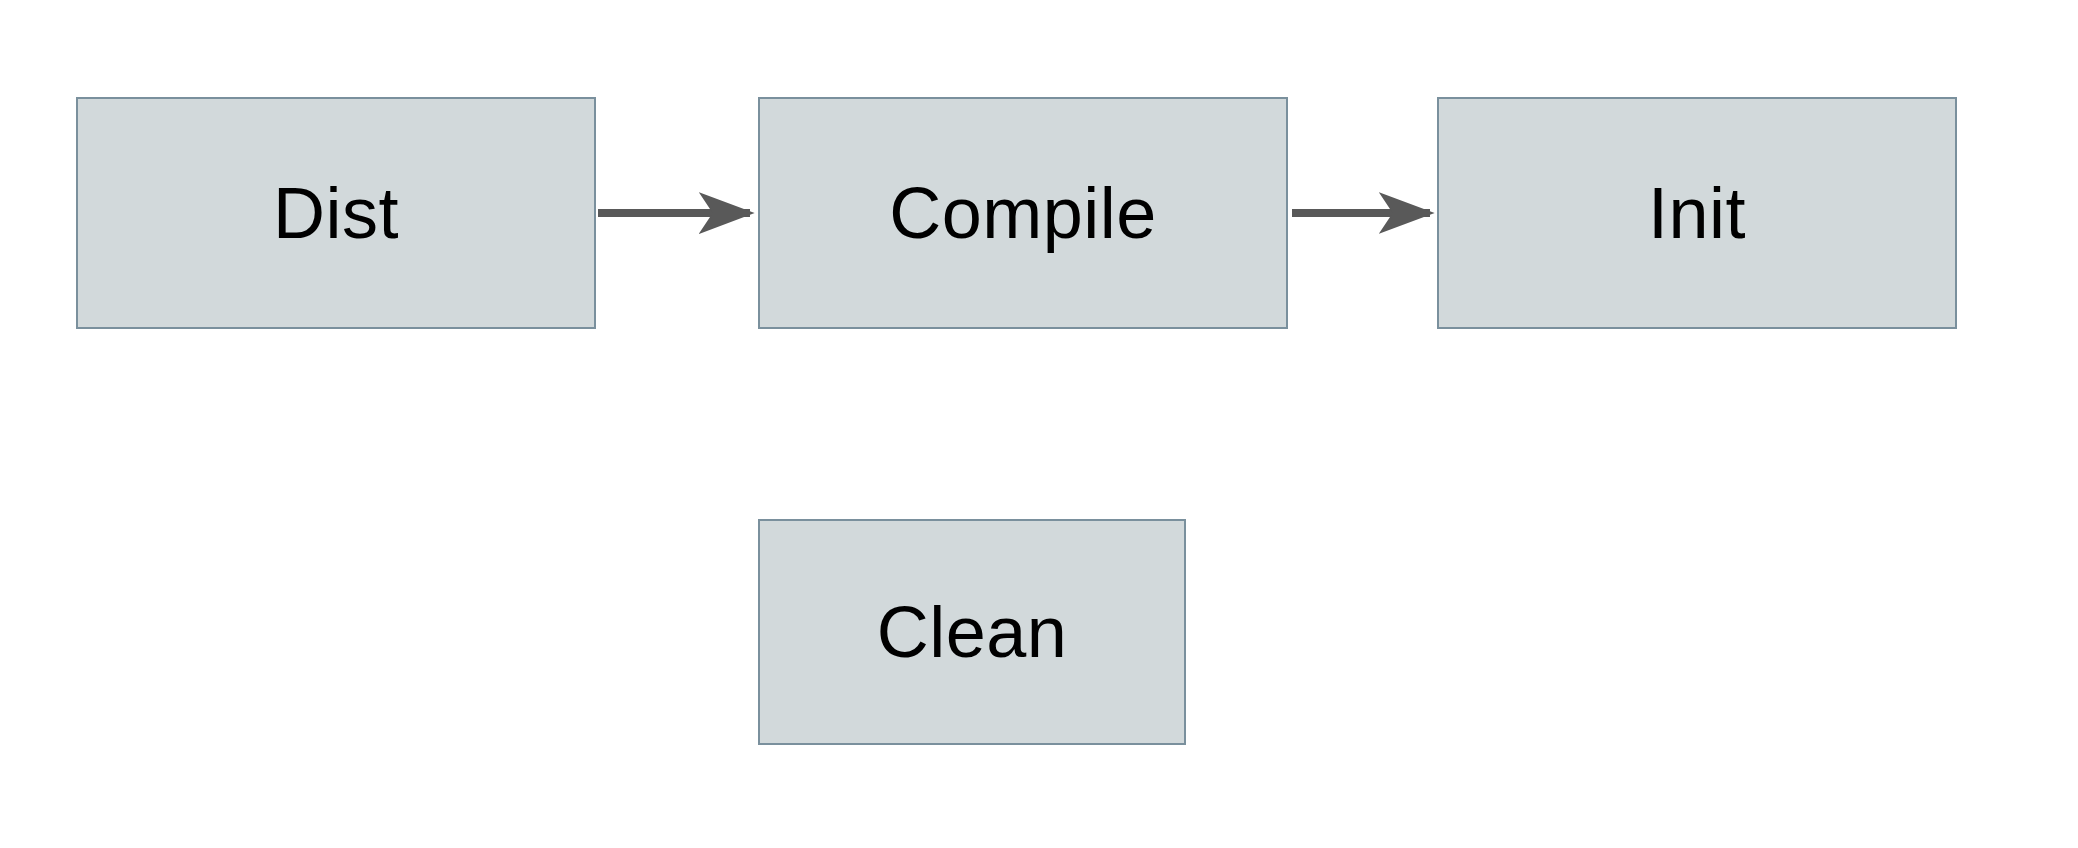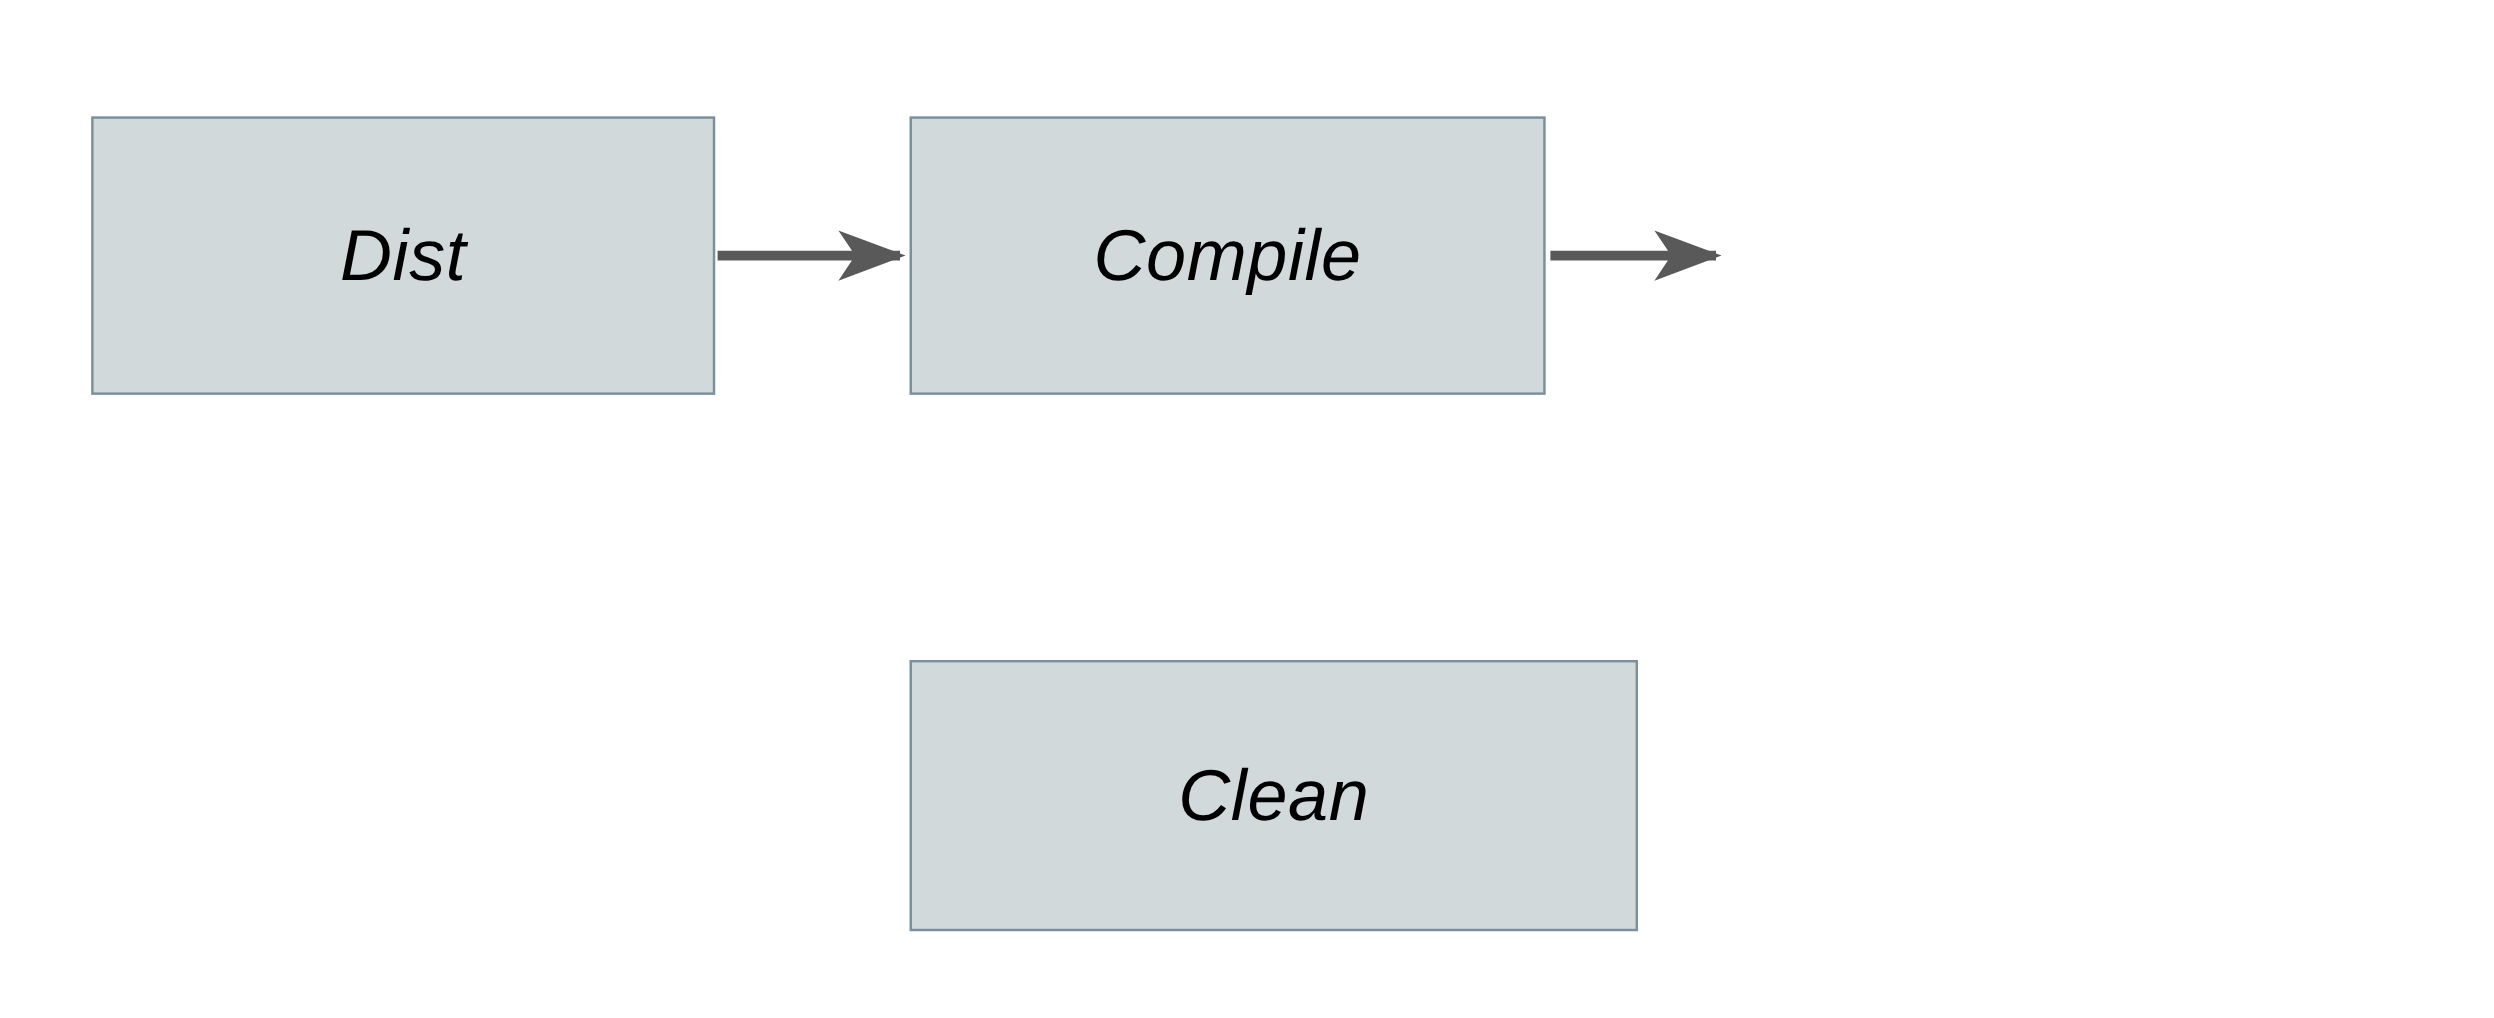--- a/index.html
+++ b/index.html
@@ -27,30 +27,29 @@
     position: absolute;
     box-sizing: border-box;
     background: var(--node-fill, #d2d9db);
     border: 2px solid var(--node-border, #7a909d);
     display: flex;
     align-items: center;
     justify-content: center;
   }
   .node-label {
     color: var(--text, #000000);
-    font-size: 60px;
+    font-size: 72px;
     line-height: 1;
     white-space: nowrap;
     letter-spacing: 0.5px;
-    font-style: italic;
   }
   .node-dist    { left: 76px;   top: 97px;  width: 520px; height: 232px; }
   .node-compile { left: 758px;  top: 97px;  width: 530px; height: 232px; text-align: center; }
   .node-init    { left: 1437px; top: 97px;  width: 520px; height: 232px; }
-  .node-clean   { left: 758px;  top: 519px; width: 607px; height: 226px; margin-top: 31px; }
+  .node-clean   { left: 758px;  top: 519px; width: 428px; height: 226px; }
 </style>
 </head>
 <body>
 
 <div class="canvas">
 
   <svg class="edges-layer" viewBox="0 0 2078 848" xmlns="http://www.w3.org/2000/svg">
     <defs>
       <marker id="arrowhead" viewBox="0 0 12 9" refX="11" refY="4.5" markerWidth="56" markerHeight="42" markerUnits="userSpaceOnUse" orient="auto">
         <polygon points="0,0 12,4.5 0,9 3,4.5" class="arrowhead-shape" fill="#595959"></polygon>
@@ -61,18 +60,21 @@
   </svg>
 
   <div class="node node-dist">
     <span class="node-label">Dist</span>
   </div>
 
   <div class="node node-compile">
     <span class="node-label">Compile</span>
   </div>
 
+  <div class="node node-init">
+    <span class="node-label">Init</span>
+  </div>
 
   <div class="node node-clean">
     <span class="node-label">Clean</span>
   </div>
 
 </div>
 
 </body></html>

